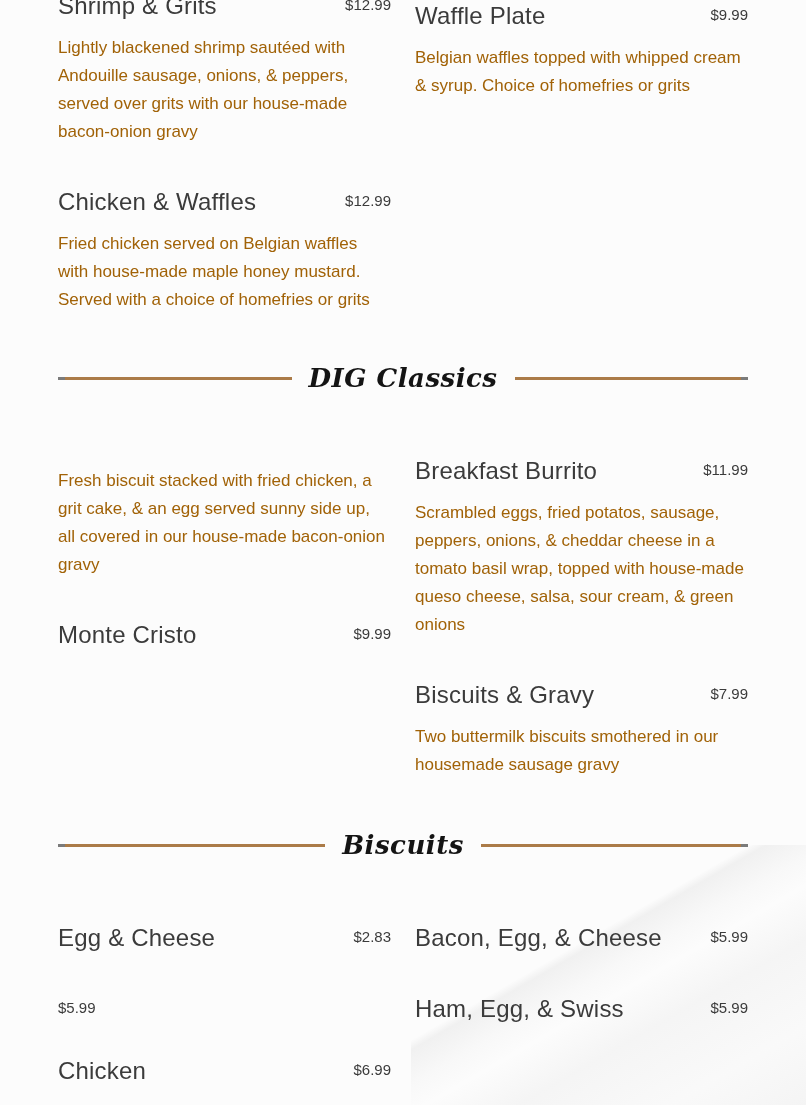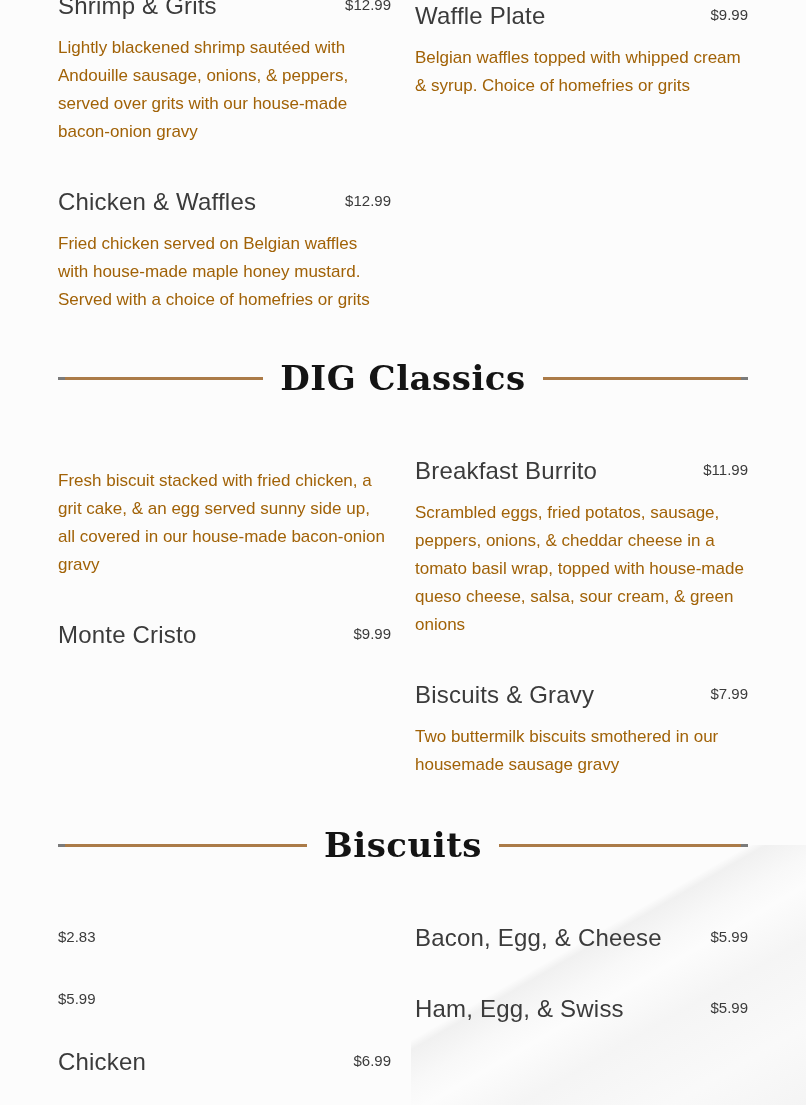--- a/index.html
+++ b/index.html
@@ -92,22 +92,23 @@
   }
   .section-header .hline {
     flex: 1;
     height: 3px;
   }
   .section-header .hline.left  { background: linear-gradient(to right, #7b7b7b 0 7px, #ab7b48 7px); }
   .section-header .hline.right { background: linear-gradient(to left,  #7b7b7b 0 7px, #ab7b48 7px); }
   .script-heading {
     margin: 0;
     font-family: "DejaVu Serif", serif;
+    font-style: italic;
     font-weight: bold;
-    font-size: 34px;
+    font-size: 26px;
     line-height: 44px;
     letter-spacing: 0.5px;
     color: #141414;
     white-space: nowrap;
   }
 
   .header-classics { margin-top: 42px; margin-bottom: 55px; }
   .header-biscuits { margin-top: 44px; margin-bottom: 55px; }
 </style>
 </head>
@@ -189,20 +190,21 @@
     <span class="hline left"></span>
     <h2 class="script-heading">Biscuits</h2>
     <span class="hline right"></span>
   </div>
 
   <section class="section section-biscuits">
     <div class="cols">
       <div class="col col-left">
         <article class="item">
           <div class="item-head">
+            <h3 class="title">Egg &amp; Cheese</h3>
             <span class="price">$2.83</span>
           </div>
         </article>
         <article class="item">
           <div class="item-head">
             <span class="price">$5.99</span>
           </div>
         </article>
         <article class="item">
           <div class="item-head">

